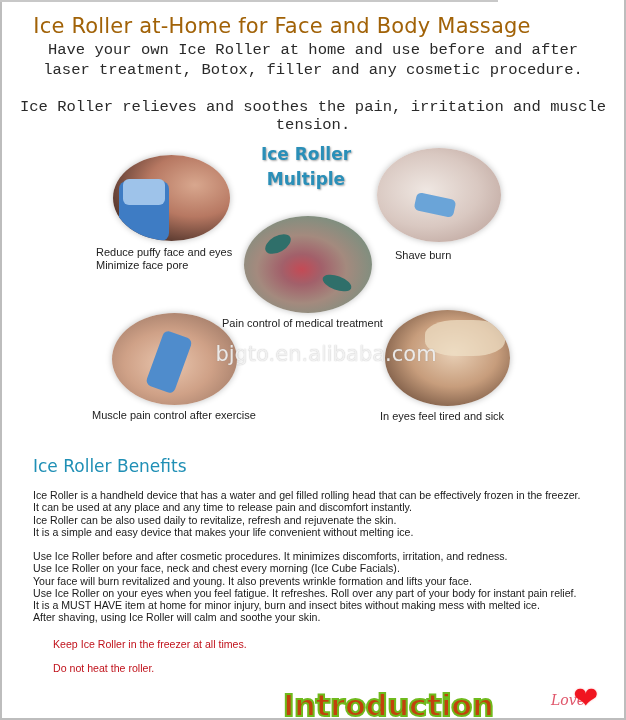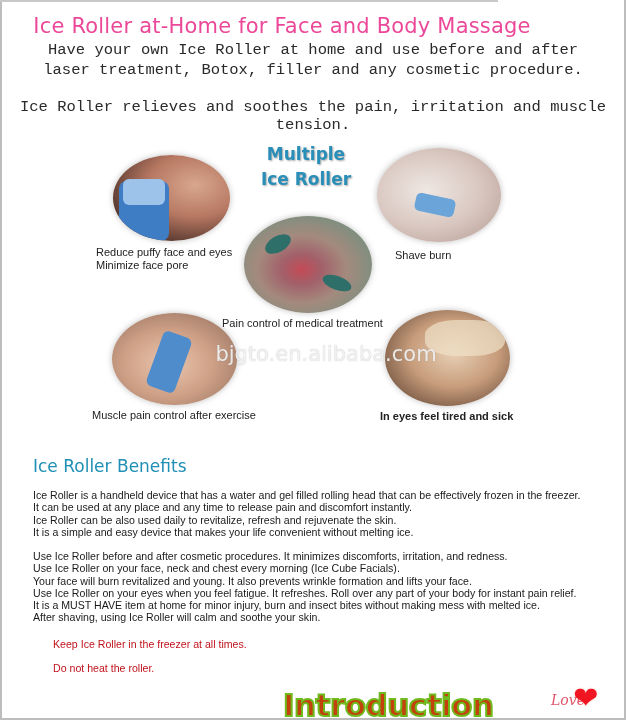--- a/index.html
+++ b/index.html
@@ -7,21 +7,21 @@
   body { position: relative; font-family: "DejaVu Sans", sans-serif; color: #222; }
 
   .frame {
     position: absolute; left: 0; top: 0; width: 626px; height: 720px;
     border-left: 2px solid #bdbdbd; border-bottom: 2px solid #bdbdbd; border-right: 2px solid #bdbdbd;
   }
   .top-rule { position: absolute; left: 0; top: 0; width: 498px; height: 2px; background: #c8c8c8; }
 
   .main-title {
     position: absolute; left: 0; top: 14px; width: 564px; text-align: center;
-    font-family: "DejaVu Sans", sans-serif; font-size: 21px; color: #ec4899; letter-spacing: 0.2px;
+    font-family: "DejaVu Sans", sans-serif; font-size: 21px; color: #a16207; letter-spacing: 0.2px;
   }
   .subtitle {
     position: absolute; left: 0; width: 626px; text-align: center;
     font-family: Liberation Mono, monospace; font-size: 15.5px; color: #2a2a2a;
   }
   .sub1 { top: 41px; }
   .sub2 { top: 61px; }
   .sub3 { top: 98px; }
 
   .center-heading {
@@ -57,21 +57,21 @@
   .photo-eyes .mask { position: absolute; left: 40px; top: 10px; width: 80px; height: 36px; background: rgba(240,225,200,0.7); border-radius: 40%; }
 
   .caption {
     position: absolute; text-align: left;
     font-family: "Liberation Sans", sans-serif; font-size: 11px; line-height: 13px; color: #222;
   }
   .cap-face { left: 96px; top: 246px; width: 150px; }
   .cap-shave { left: 395px; top: 249px; width: 90px; }
   .cap-tattoo { left: 222px; top: 317px; width: 180px; }
   .cap-foot { left: 92px; top: 409px; width: 175px; }
-  .cap-eyes { left: 380px; top: 410px; width: 135px; font-weight: bold; }
+  .cap-eyes { left: 380px; top: 410px; width: 135px; }
 
   .watermark {
     position: absolute; left: 196px; top: 342px; width: 260px; text-align: center;
     font-family: "DejaVu Sans", sans-serif; font-size: 21px; color: rgba(255,255,255,0.8);
     text-shadow: 0 0 1px rgba(140,140,140,0.7);
   }
 
   .benefits-title {
     position: absolute; left: 33px; top: 456px;
     font-family: "DejaVu Sans", sans-serif; font-size: 17px; color: #1f8fb5;
@@ -108,22 +108,22 @@
 
 <div class="frame"></div>
 <div class="top-rule"></div>
 
 <div class="main-title">Ice Roller at-Home for Face and Body Massage</div>
 <div class="subtitle sub1">Have your own Ice Roller at home and use before and after</div>
 <div class="subtitle sub2">laser treatment, Botox, filler and any cosmetic procedure.</div>
 <div class="subtitle sub3">Ice Roller relieves and soothes the pain, irritation and muscle tension.</div>
 
 <div class="center-heading">
+  <div>Ice Roller</div>
   <div>Multiple</div>
-  <div>Ice Roller</div>
 </div>
 
 <div class="photo photo-face">
   <div class="roller"></div>
   <div class="roller-head"></div>
 </div>
 <div class="caption cap-face">
   <div>Reduce puffy face and eyes</div>
   <div>Minimize face pore</div>
 </div>

